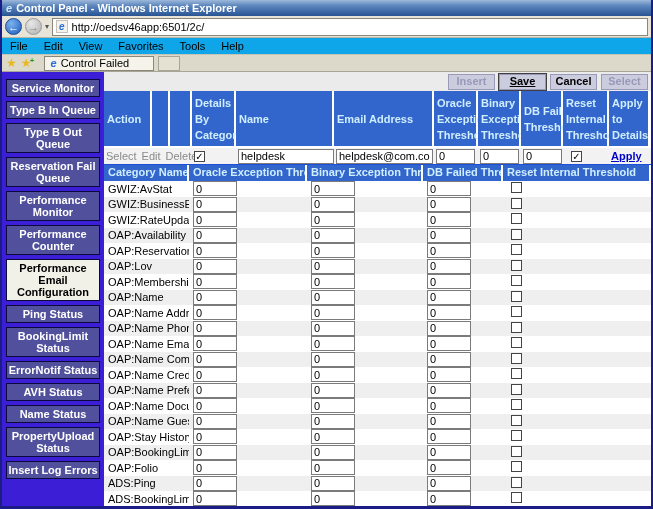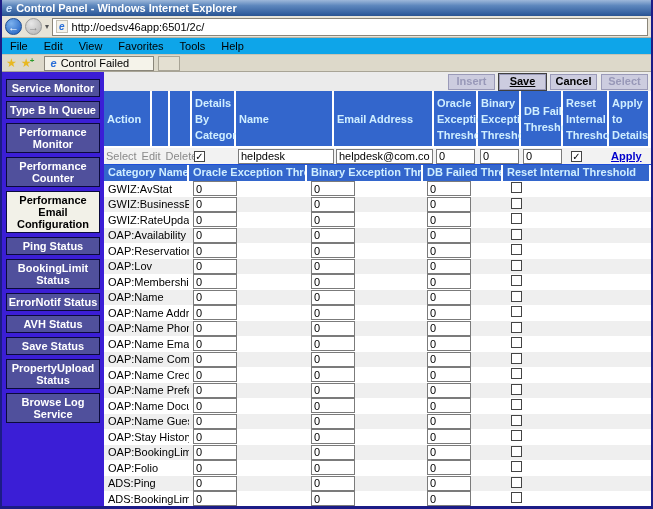--- a/index.html
+++ b/index.html
@@ -106,30 +106,32 @@
       <span>Control Failed</span>
     </div>
     <div class="tabstub"></div>
   </div>
 
   <div class="content">
 
     <div class="sidebar">
         <div class="sb-btn">Service Monitor</div>
         <div class="sb-btn">Type B In Queue</div>
+        <div class="sb-btn">Type B Out Queue</div>
+        <div class="sb-btn">Reservation Fail Queue</div>
         <div class="sb-btn">Performance Monitor</div>
         <div class="sb-btn">Performance Counter</div>
         <div class="sb-btn active">Performance Email Configuration</div>
         <div class="sb-btn">Ping Status</div>
         <div class="sb-btn">BookingLimit Status</div>
         <div class="sb-btn">ErrorNotif Status</div>
         <div class="sb-btn">AVH Status</div>
-        <div class="sb-btn">Save Status</div>
+        <div class="sb-btn">Name Status</div>
         <div class="sb-btn">PropertyUpload Status</div>
-        <div class="sb-btn">Browse Log Service</div>
+        <div class="sb-btn">Insert Log Errors</div>
       </div>
 
     <div class="main">
 
       <div class="actionbar">
         <button class="abtn disabled">Insert</button>
         <button class="abtn default">Save</button>
         <button class="abtn">Cancel</button>
         <button class="abtn disabled">Select</button>
       </div>

